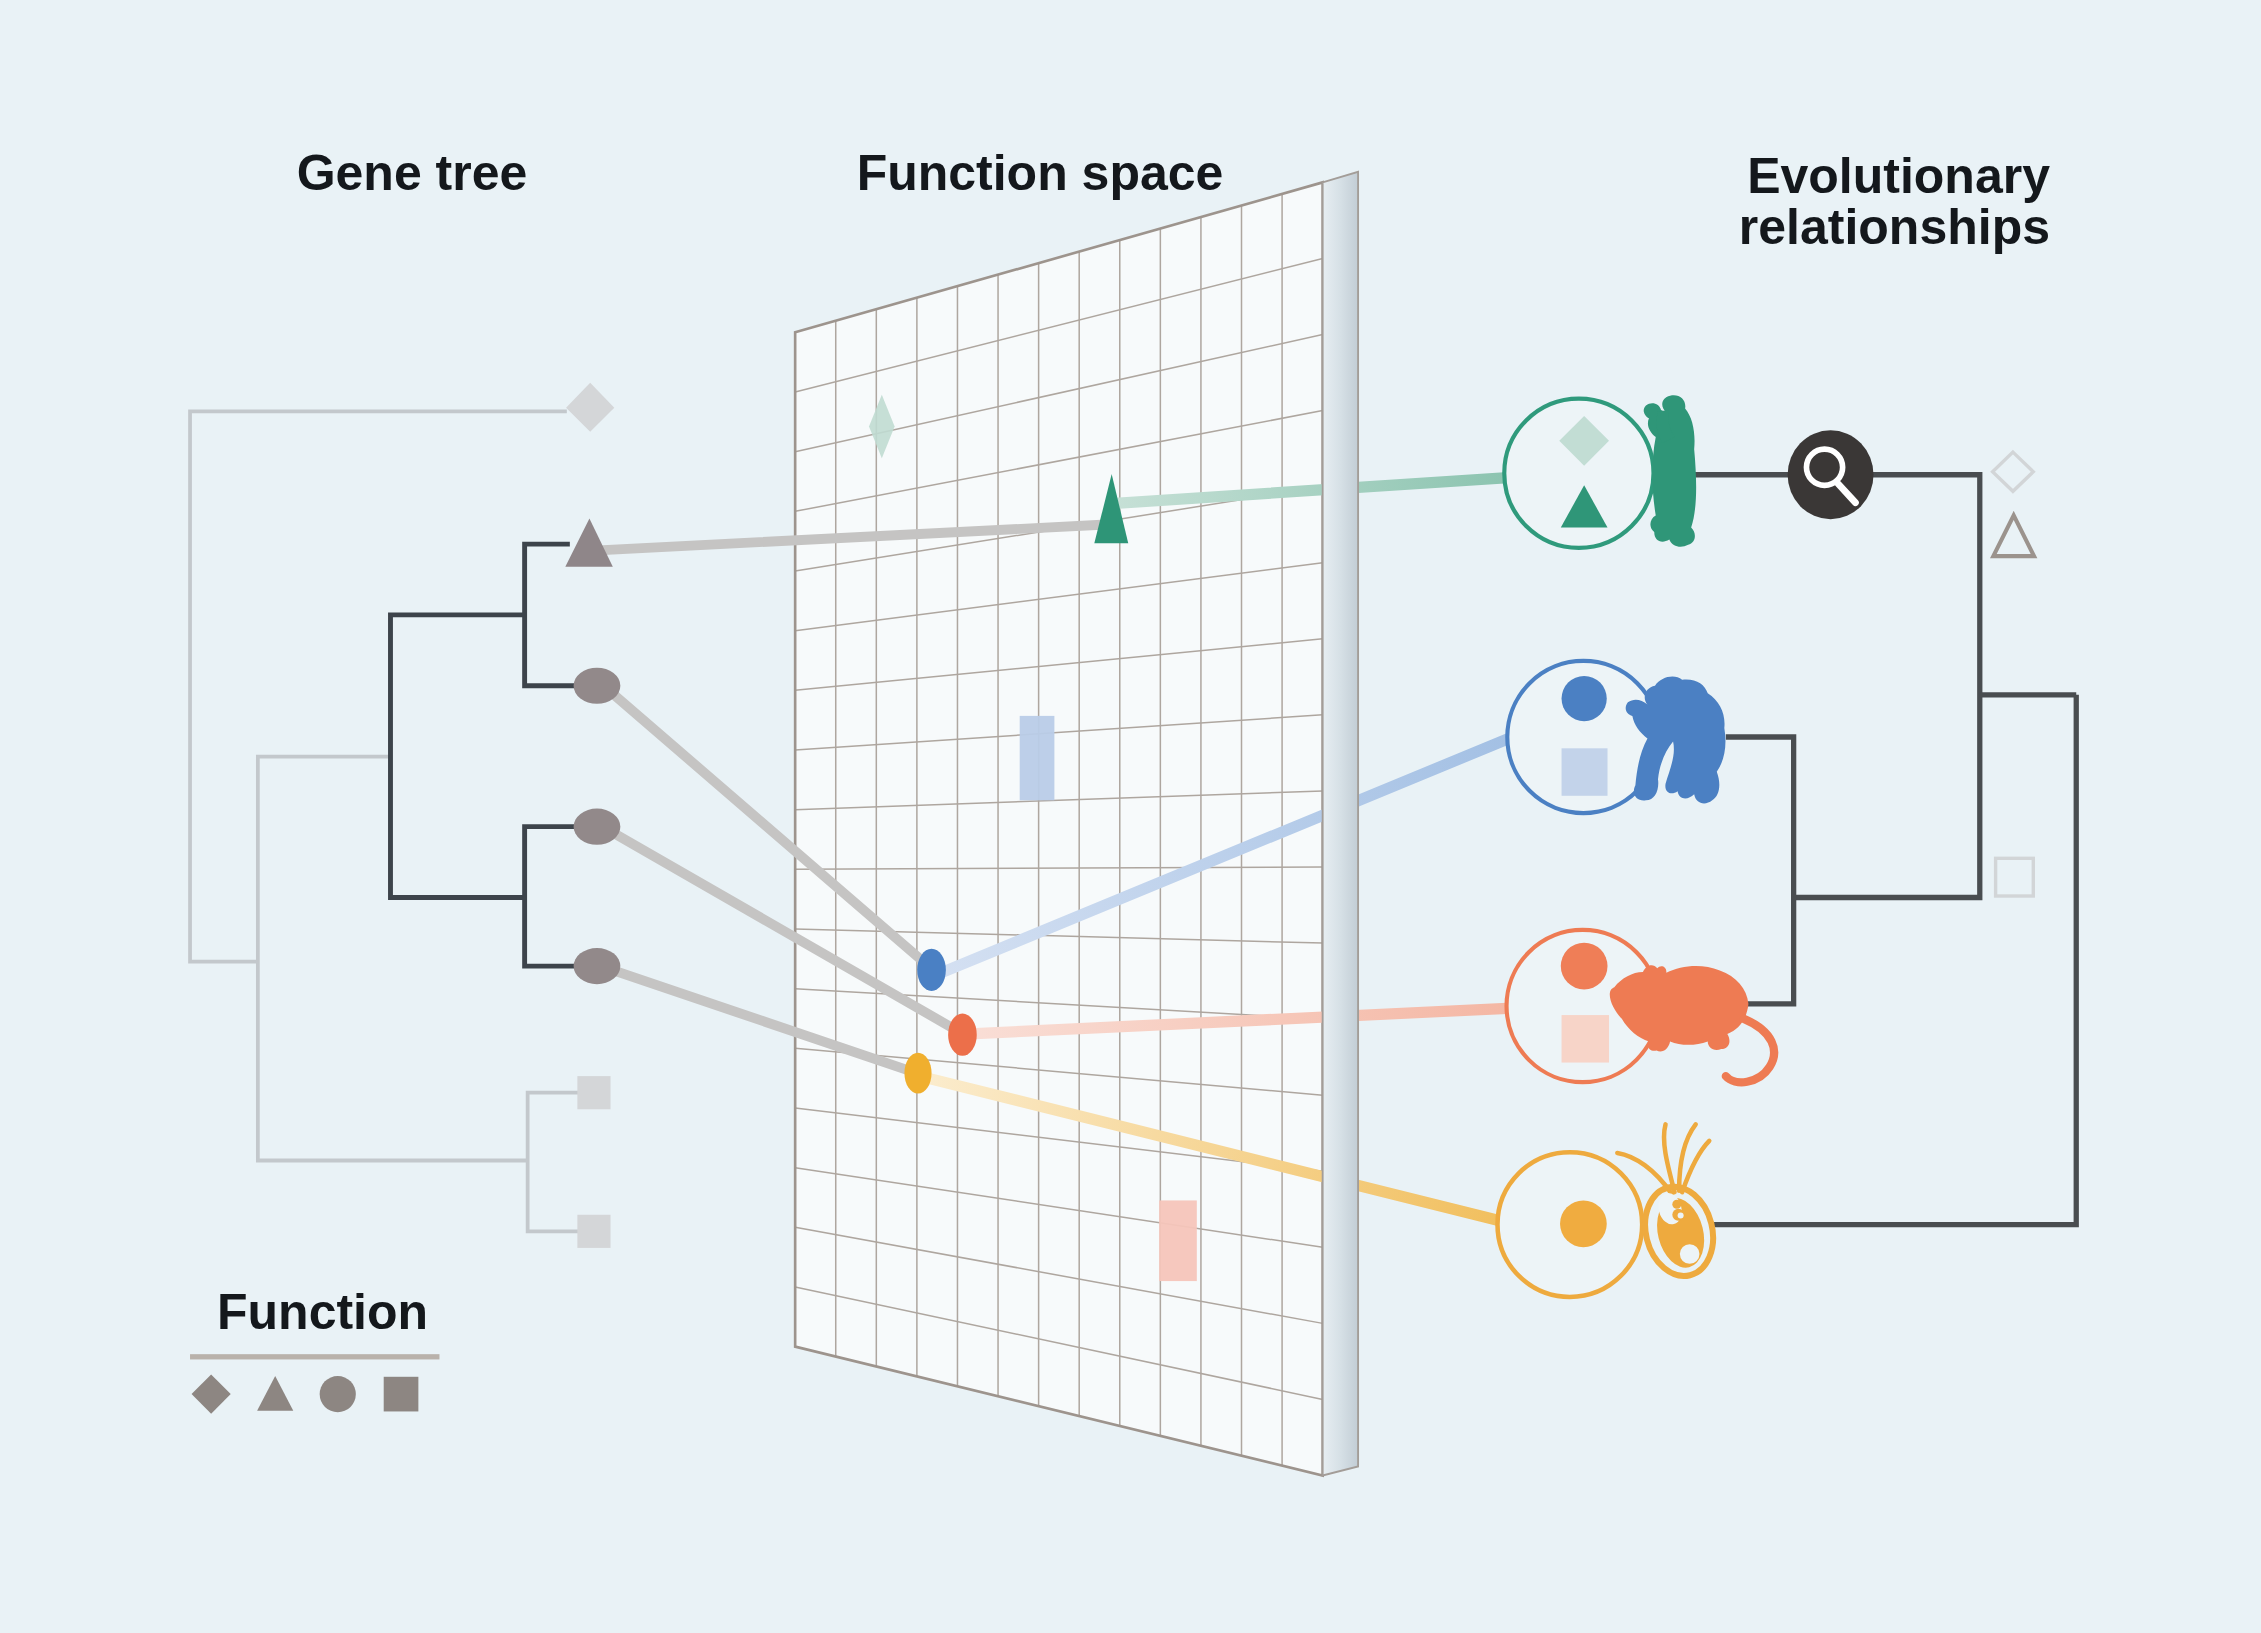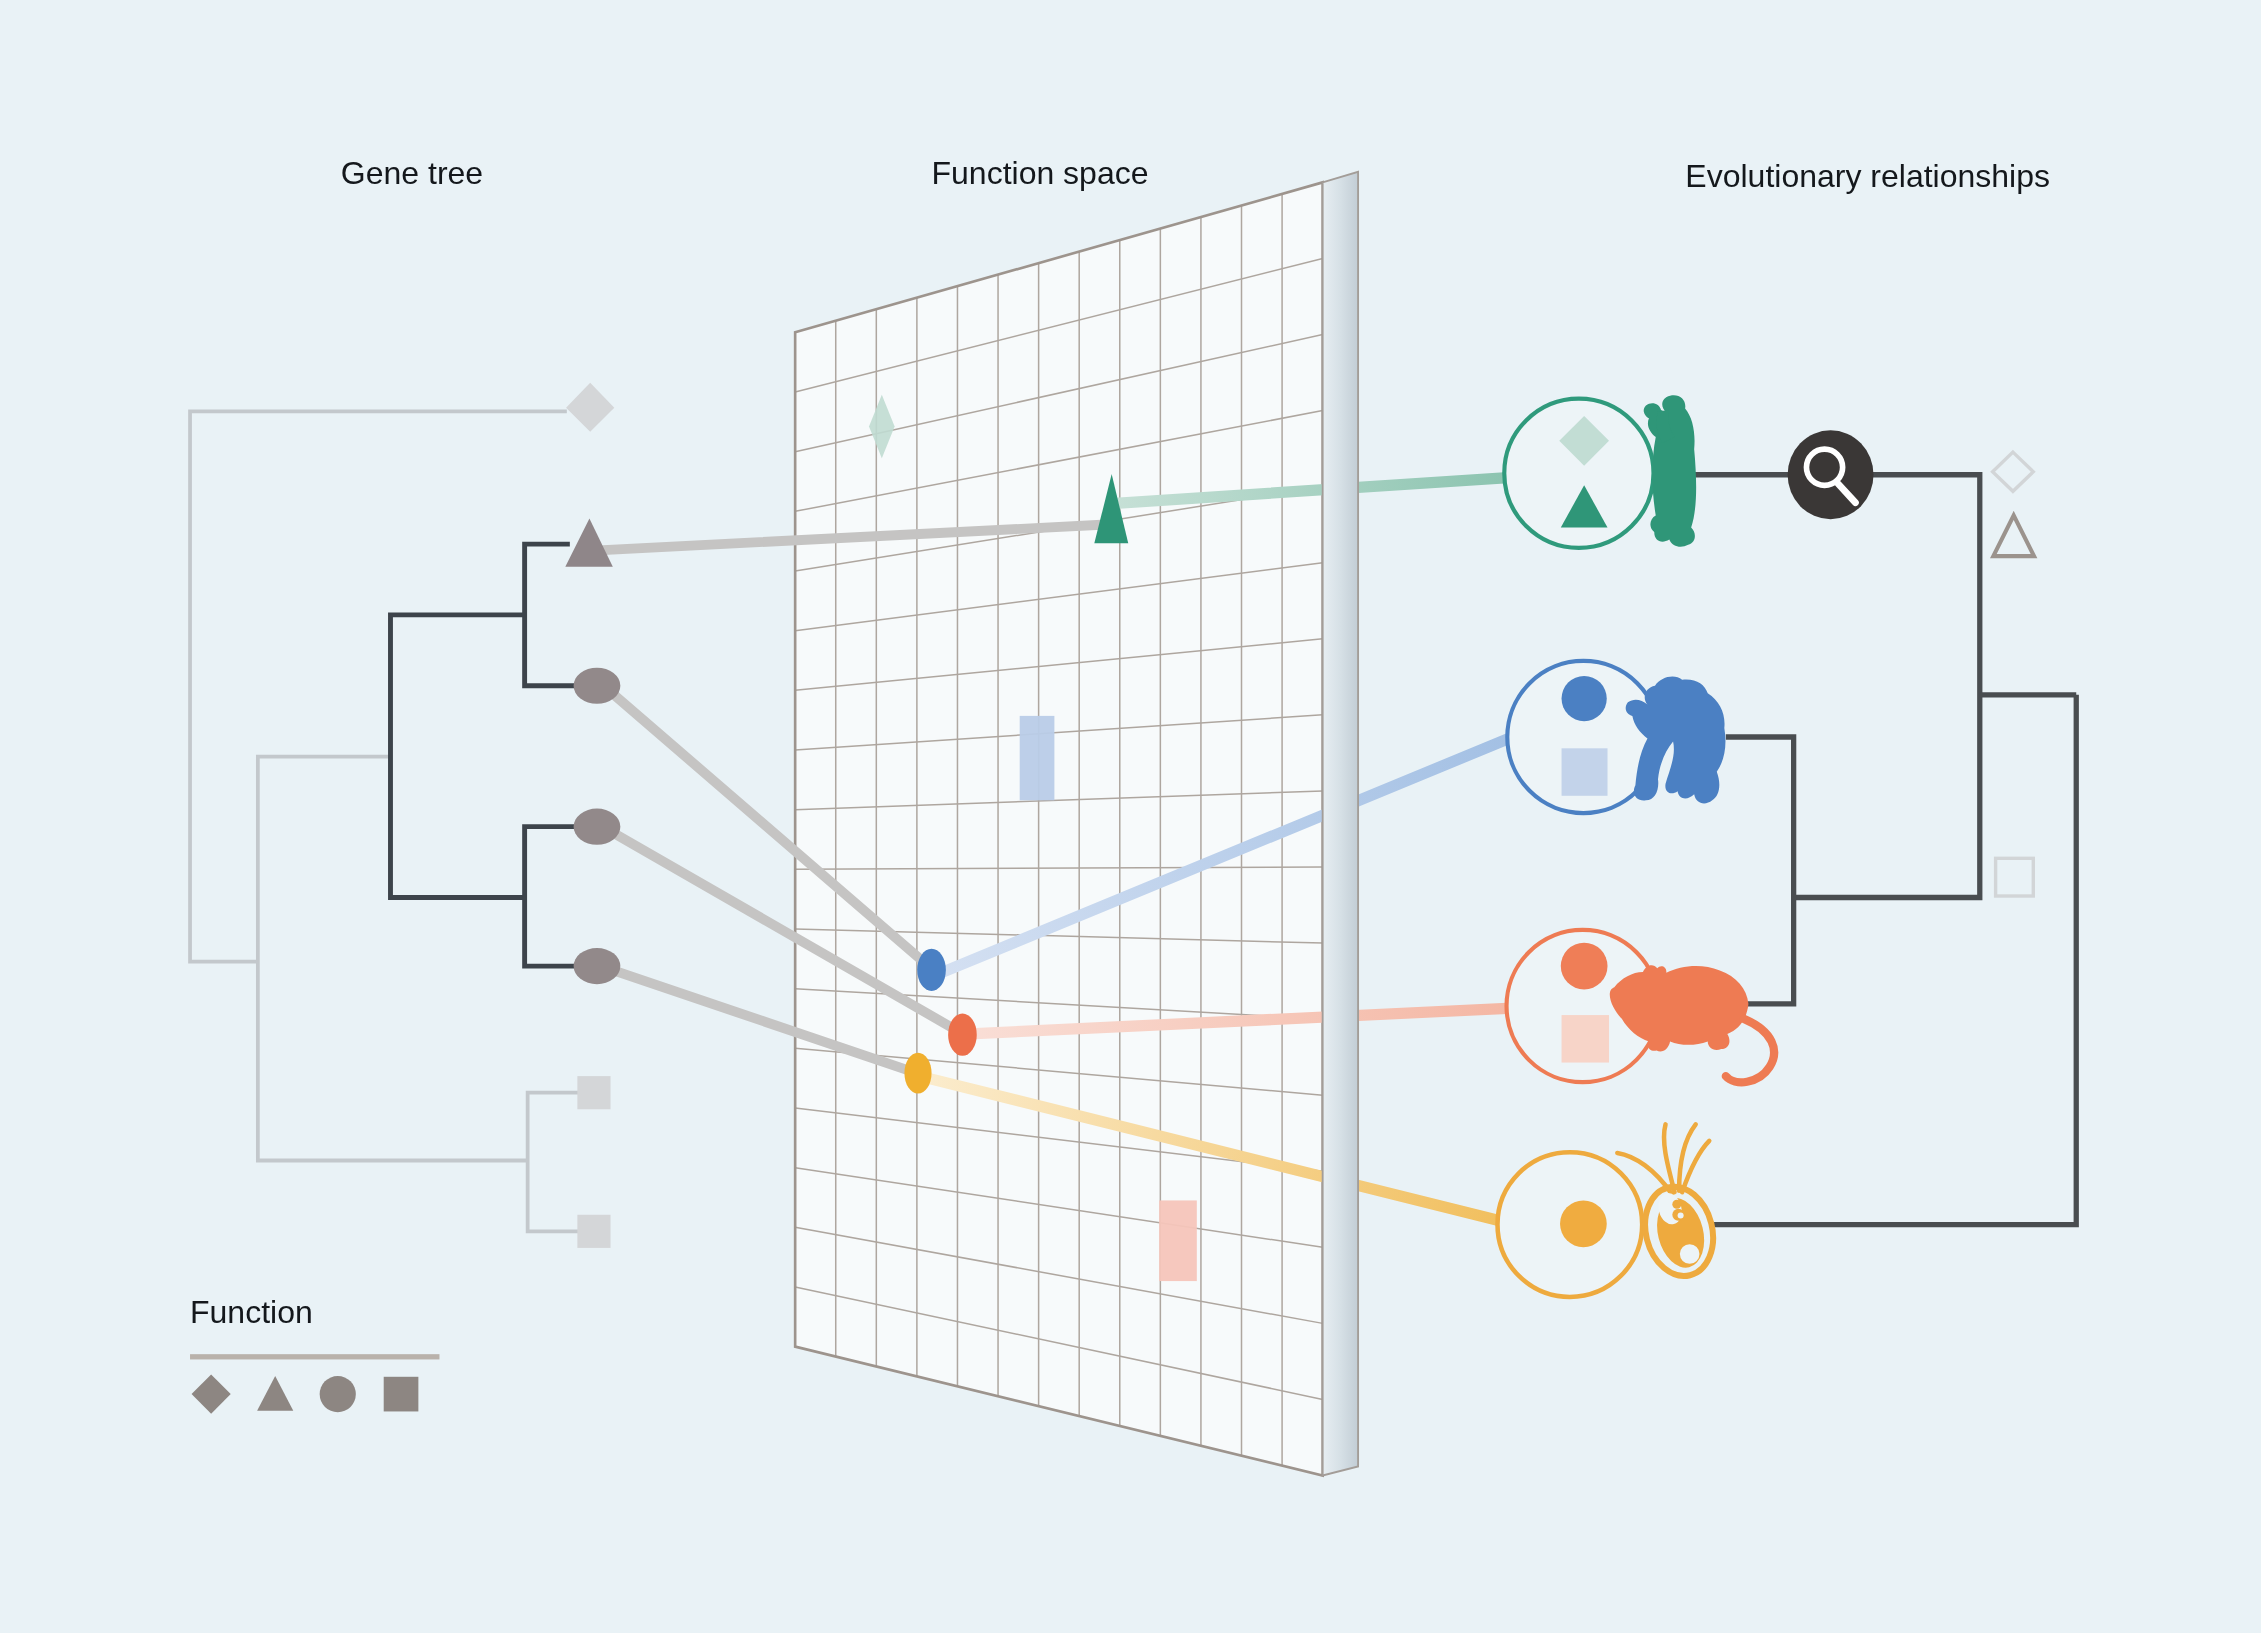--- a/index.html
+++ b/index.html
@@ -12,23 +12,23 @@
     --treelight:#c3c8cc; --treedark:#3d444b; --rightline:#494d50;
     --grayconn:#c5c4c3; --grid:#aea69f; --planeborder:#9d948d;
     --legend-shape:#8d8682; --divider:#b9b2ab; --disc:#3a3736;
     --outline-light:#d2d5d7; --outline-taupe:#9b938d;
   }
   html,body{margin:0;padding:0;}
   body{width:2261px;height:1633px;background:var(--bg);position:relative;
        font-family:"Liberation Sans",sans-serif;overflow:hidden;}
   svg.art{position:absolute;left:0;top:0;}
   #grid line{stroke:var(--grid);stroke-width:2;}
-  .t{position:absolute;font-weight:400;font-size:32px;line-height:51px;
+  .t{position:absolute;font-weight:700;font-size:50px;line-height:51px;
      color:var(--ink);text-align:center;white-space:normal;}
-  .t.left-align{text-align:left;}
+  .t.left-align{text-align:left;margin-left:27px;}
 </style>
 </head>
 <body>
 
 <svg class="art" width="2261" height="1633" viewBox="0 0 3000 2167">
   <defs>
     <linearGradient id="gTeal" gradientUnits="userSpaceOnUse" x1="1480" y1="668" x2="1996" y2="634">
       <stop offset="0" stop-color="#c6e0d6"></stop>
         <stop offset="1" stop-color="#8cc4b0"></stop>
     </linearGradient>

